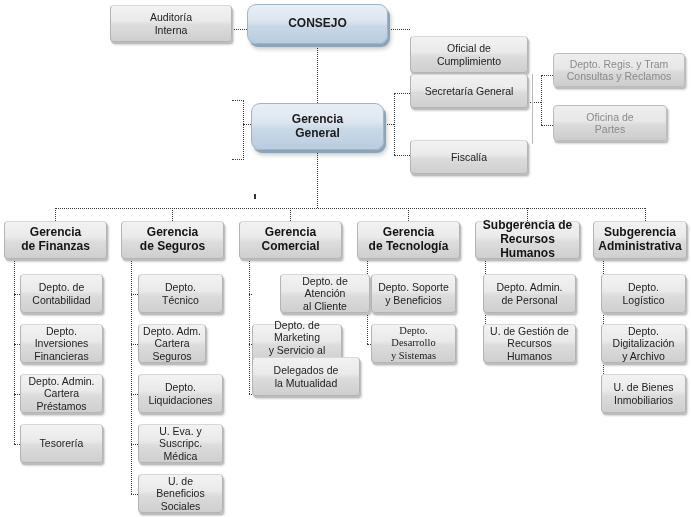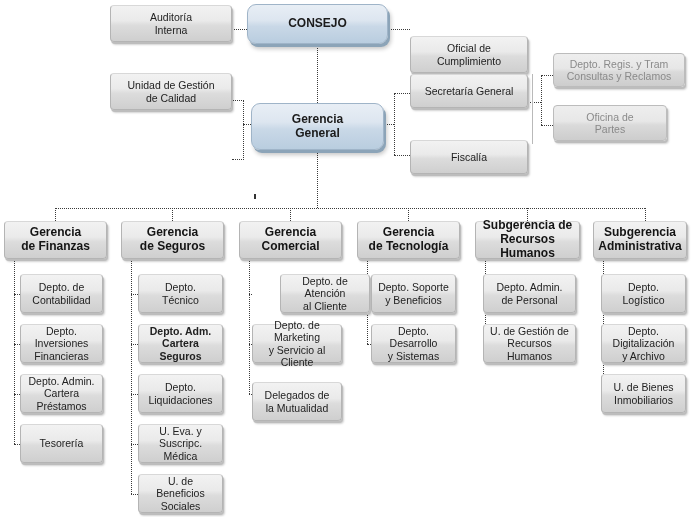--- a/index.html
+++ b/index.html
@@ -103,24 +103,20 @@
 
   <div class="node blue" style="left:251px;top:103px;width:133px;height:47px;">
     <span class="lbl">Gerencia
 General</span>
   </div>
 
   <div class="node grey" style="left:110px;top:5px;width:122px;height:37px;">
     <span class="lbl">Auditoría
 Interna</span>
   </div>
-  <div class="node grey" style="left:110px;top:73px;width:122px;height:37px;">
-    <span class="lbl">Unidad de Gestión
-de Calidad</span>
-  </div>
 
   <div class="node grey" style="left:410px;top:5px;width:118px;height:37px;margin-top:31px;">
     <span class="lbl">Oficial de
 Cumplimiento</span>
   </div>
   <div class="node grey" style="left:410px;top:74px;width:118px;height:34px;">
     <span class="lbl">Secretaría General</span>
   </div>
   <div class="node grey" style="left:410px;top:140px;width:118px;height:34px;">
     <span class="lbl">Fiscalía</span>
@@ -164,21 +160,21 @@
         <span class="lbl">Gerencia
 de Seguros</span>
       </div>
       <div class="vline" style="left: 131px; top: 261px; height: 232.5px;"></div>
       <div class="hline" style="left: 131px; top: 293.5px; width: 7px;"></div>
       <div class="node grey" style="left: 138px; top: 274px; width: 85px; height: 39px;">
         <span class="lbl">Depto.
 Técnico</span>
       </div>
       <div class="hline" style="left: 131px; top: 343.5px; width: 7px;"></div>
-      <div class="node grey" style="left: 138px; top: 324px; width: 85px; height: 39px; font-weight: bold;">
+      <div class="node grey" style="left: 138px; top: 324px; width: 68px; height: 39px;">
         <span class="lbl">Depto. Adm.
 Cartera Seguros</span>
       </div>
       <div class="hline" style="left: 131px; top: 393.5px; width: 7px;"></div>
       <div class="node grey" style="left: 138px; top: 374px; width: 85px; height: 39px;">
         <span class="lbl">Depto.
 Liquidaciones</span>
       </div>
       <div class="hline" style="left: 131px; top: 443.5px; width: 7px;"></div>
       <div class="node grey" style="left: 138px; top: 424px; width: 85px; height: 39px;">
@@ -199,36 +195,36 @@
       <div class="node grey" style="left: 252px; top: 274px; width: 90px; height: 39px; margin-left: 28px;">
         <span class="lbl">Depto. de  Atención
 al Cliente</span>
       </div>
       <div class="hline" style="left: 249px; top: 343.5px; width: 3px;"></div>
       <div class="node grey" style="left: 252px; top: 324px; width: 90px; height: 39px;">
         <span class="lbl">Depto. de Marketing
 y Servicio al Cliente</span>
       </div>
       <div class="hline" style="left: 249px; top: 393.5px; width: 3px;"></div>
-      <div class="node grey" style="left: 252px; top: 382px; width: 90px; height: 39px;">
+      <div class="node grey" style="left: 252px; top: 357px; width: 108px; height: 39px;">
         <span class="lbl">Delegados de
 la Mutualidad</span>
       </div>
       <div class="node grey title-main" style="left: 357px; top: 221px; width: 103px; height: 38px;">
         <span class="lbl">Gerencia
 de Tecnología</span>
       </div>
       <div class="vline" style="left: 367px; top: 261px; height: 82.5px;"></div>
       <div class="hline" style="left: 367px; top: 293.5px; width: 4px;"></div>
       <div class="node grey" style="left: 371px; top: 274px; width: 85px; height: 39px;">
         <span class="lbl">Depto. Soporte
 y Beneficios</span>
       </div>
       <div class="hline" style="left: 367px; top: 343.5px; width: 4px;"></div>
-      <div class="node grey" style="left: 371px; top: 324px; width: 85px; height: 39px;">
+      <div class="node grey" style="left: 371px; top: 324px; width: 85px; height: 39px; font-family: Liberation Serif, serif;">
         <span class="lbl">Depto. Desarrollo
 y Sistemas</span>
       </div>
       <div class="node grey title-main" style="left: 475px; top: 221px; width: 105px; height: 38px;">
         <span class="lbl">Subgerencia de
 Recursos Humanos</span>
       </div>
       <div class="vline" style="left: 485px; top: 261px; height: 82.5px;"></div>
       <div class="hline" style="left: 485px; top: 293.5px;"></div>
       <div class="node grey" style="left: 483px; top: 274px; width: 93px; height: 39px;">

